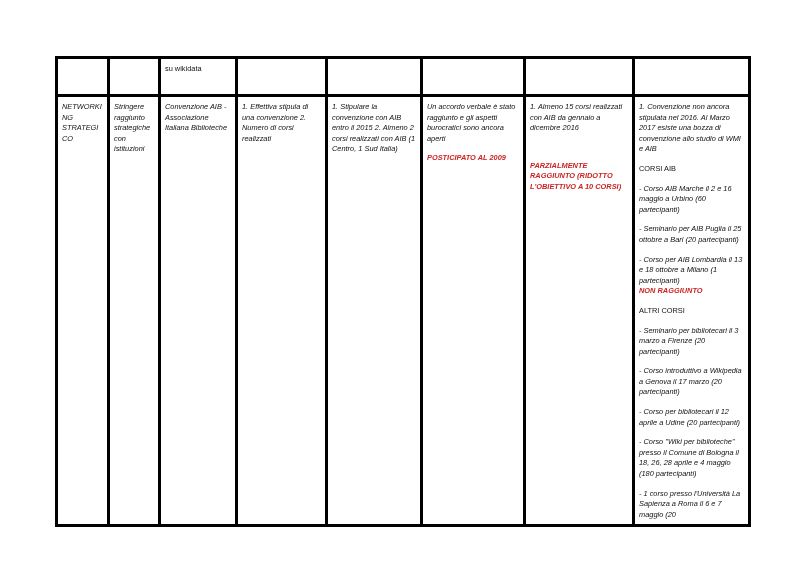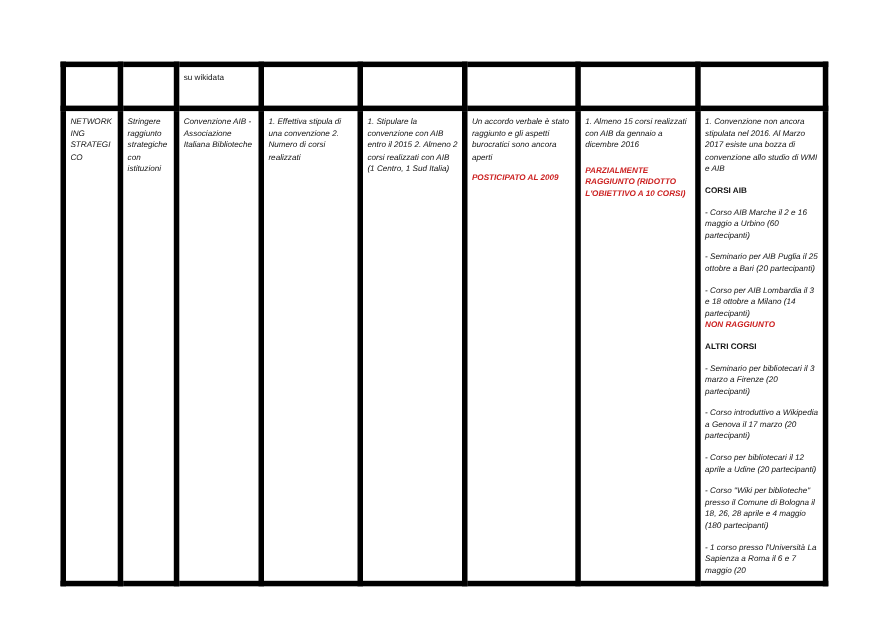--- a/index.html
+++ b/index.html
@@ -28,21 +28,21 @@
   
   #report-table {
     position: absolute;
     left: 55px;
     top: 56px;
     width: 693px;
     border-collapse: collapse;
     table-layout: fixed;
   }
   #report-table td {
-    border: 5px solid #000000;
+    border: 3px solid #000000;
     vertical-align: top;
     padding: 5px 4px 4px 4px;
     font-size: 7.4px;
     line-height: 10.6px;
     color: #111111;
     word-wrap: break-word;
     overflow-wrap: break-word;
   }
 
   
@@ -71,21 +71,21 @@
 
   .para.tight { margin-bottom: 0; }
 
   .status {
     color: #cc2222;
     font-weight: bold;
     white-space: pre-line;
   }
 
   .subhead {
-    font-weight: bold;
+    font-weight: normal;
     margin: 0 0 9px 0;
   }
 
   
   .c8-cell {
     line-height: 10.6px;
     overflow: hidden;
     margin-top: 28px;
   }
 </style>
@@ -139,32 +139,32 @@
           <div class="para tight">1. Stipulare la convenzione con AIB entro il 2015 2. Almeno 2 corsi realizzati con AIB (1 Centro, 1 Sud Italia)</div>
         </td>
 
         <td>
           <div class="para">Un accordo verbale è stato raggiunto e gli aspetti burocratici sono ancora aperti</div>
           <div class="para status">POSTICIPATO AL 2009</div>
         </td>
 
         <td>
           <div class="para">1. Almeno 15 corsi realizzati con AIB da gennaio a dicembre 2016</div>
-          <div class="para status" style="margin-top:12px;">PARZIALMENTE RAGGIUNTO (RIDOTTO L'OBIETTIVO A 10 CORSI)</div>
+          <div class="para status" style="margin-top:27px;">PARZIALMENTE RAGGIUNTO (RIDOTTO L'OBIETTIVO A 10 CORSI)</div>
         </td>
 
         <td class="c8-cell">
           <div class="para">1. Convenzione non ancora stipulata nel 2016. Al Marzo 2017 esiste una bozza di convenzione allo studio di WMI e AIB</div>
 
           <div class="subhead">CORSI AIB</div>
 
           <div>
             <div class="para">- Corso AIB Marche il 2 e 16 maggio a Urbino (60 partecipanti)</div>
             <div class="para">- Seminario per AIB Puglia il 25 ottobre a Bari (20 partecipanti)</div>
-            <div class="para">- Corso per AIB Lombardia il 3 e 18 ottobre a Milano (14 partecipanti)</div>
+            <div class="para">- Corso per AIB Lombardia il 13 e 18 ottobre a Milano (1 partecipanti)</div>
           </div>
 
           <div class="para status">NON RAGGIUNTO</div>
 
           <div class="subhead">ALTRI CORSI</div>
 
           <div>
             <div class="para">- Seminario per bibliotecari il 3 marzo a Firenze (20 partecipanti)</div>
             <div class="para">- Corso introduttivo a Wikipedia a Genova il 17 marzo (20 partecipanti)</div>
             <div class="para">- Corso per bibliotecari il 12 aprile a Udine (20 partecipanti)</div>

